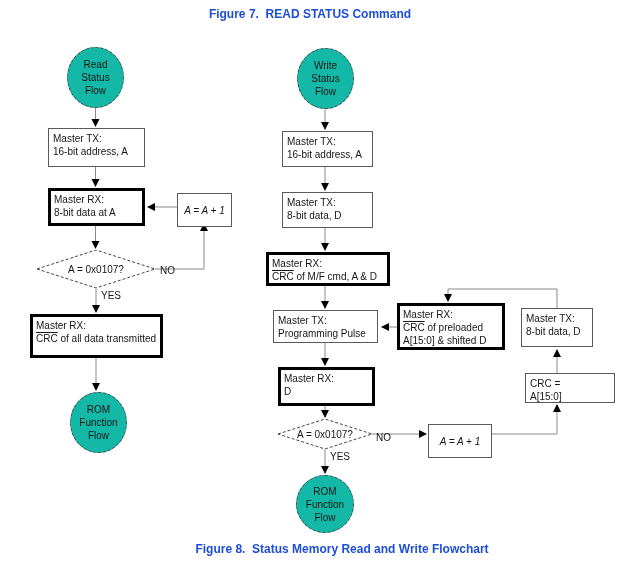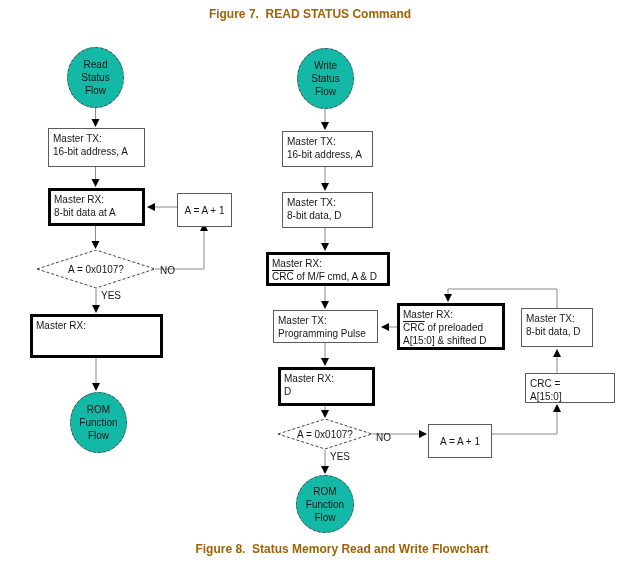--- a/index.html
+++ b/index.html
@@ -2,32 +2,32 @@
 <html><head>
 <meta charset="utf-8">
 <style>
   html,body { margin:0; padding:0; background:#fff; }
   .canvas {
     position:relative; width:620px; height:569px; background:#ffffff;
     font-family:"Liberation Sans", sans-serif; color:#161616; overflow:hidden;
   }
   .fig-title, .fig-caption {
     position:absolute; left:0; width:620px; text-align:center;
-    font-weight:bold; font-size:12px; line-height:14px; color:#a16207;
+    font-weight:bold; font-size:12px; line-height:14px; color:#1d4ed8;
   }
   .fig-title { top:7px; }
   .fig-caption { top:542px;margin-left:32px; }
   .wires { position:absolute; left:0; top:0; width:620px; height:569px; pointer-events:none; }
   .node { position:absolute; box-sizing:border-box; background:#ffffff; }
   .box {
     border:1px solid #5b5b5b; font-size:10px; line-height:13px;
     padding:3px 2px 0 4px; white-space:nowrap;
   }
   .thick { border:3px solid #000000; padding:2px 14px 0 3px; }
-  .centerbox { display:flex; align-items:center; justify-content:center; padding:16px; font-size:10px; white-space:nowrap; }
+  .centerbox { display:flex; align-items:center; justify-content:center; padding:16px; font-size:10px; white-space:nowrap;font-style:italic; }
   .circle {
     border:1px dashed #454545; border-radius:50%;
     display:flex; flex-direction:column; align-items:center; justify-content:center;
     font-size:10px; line-height:13px; text-align:center; background:#14b8a6;
   }
   .diamond { background:transparent; border:none; }
   .diamond svg { position:absolute; left:0; top:0; width:100%; height:100%; display:block; }
   .diamond .dtext {
     position:absolute; left:0; top:0; right:0; bottom:0;
     display:flex; align-items:center; justify-content:center; font-size:10px;text-align:center;
@@ -100,20 +100,21 @@
       <polygon class="dpoly" points="0,19 59,0 118,19 59,38" vector-effect="non-scaling-stroke"></polygon>
     </svg>
     <span class="dtext">A = 0x0107?</span>
   </div>
 
   <span class="flabel" style="left:160px;top:265px">NO</span>
   <span class="flabel" style="left:101px;top:290px">YES</span>
 
   <div class="node box thick" style="left:30px;top:314px;width:133px;height:44px">
     <div class="bl">Master RX:</div>
+    <div class="bl"><span class="ov">CRC</span><span> of all data transmitted</span></div>
   </div>
 
   <div class="node circle" style="left:70px;top:392px;width:57px;height:61px">
     <span class="bl">ROM</span>
     <span class="bl">Function</span>
     <span class="bl">Flow</span>
   </div>
 
   <div class="node circle" style="left:297px;top:48px;width:57px;height:61px">
     <span class="bl">Write</span>

